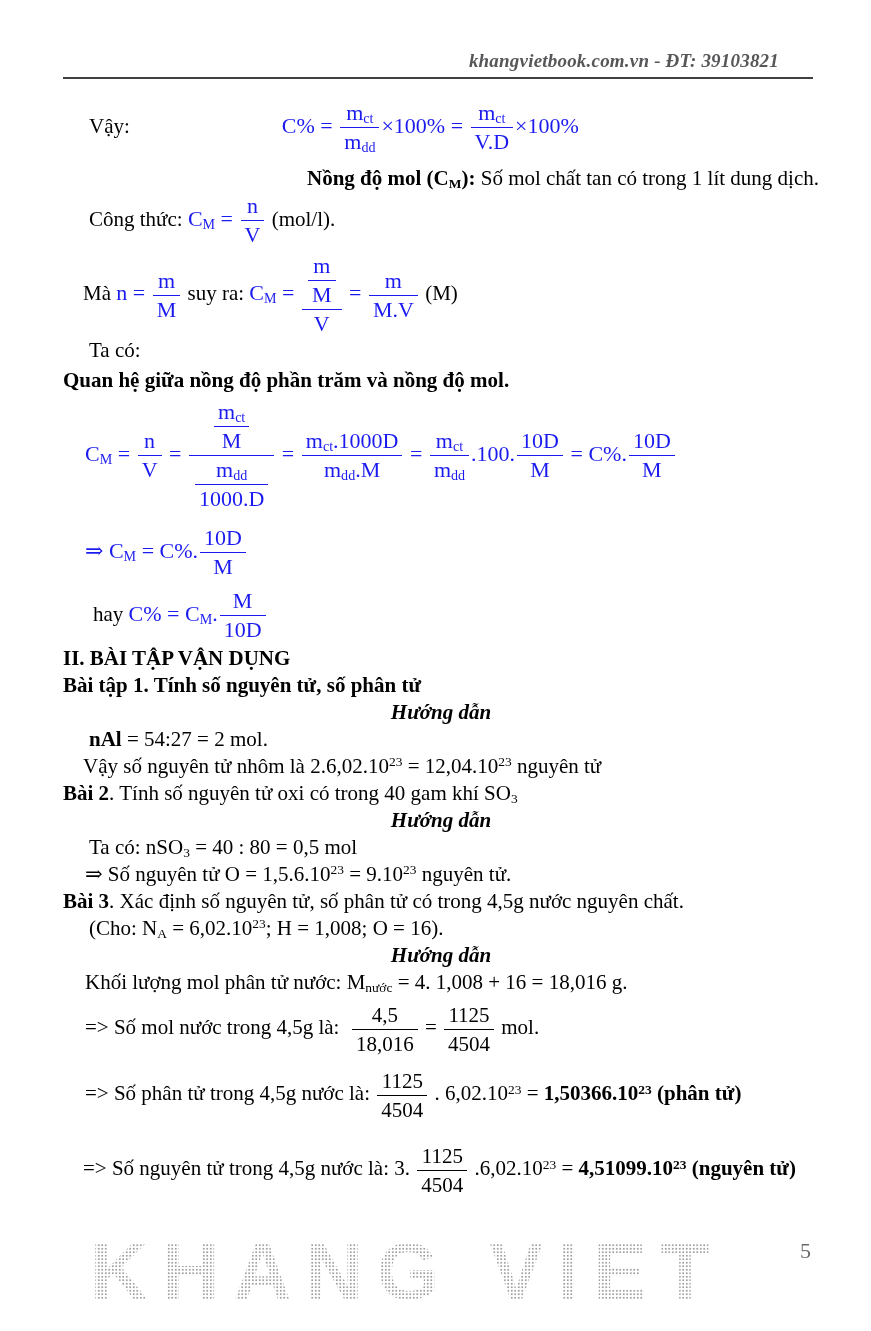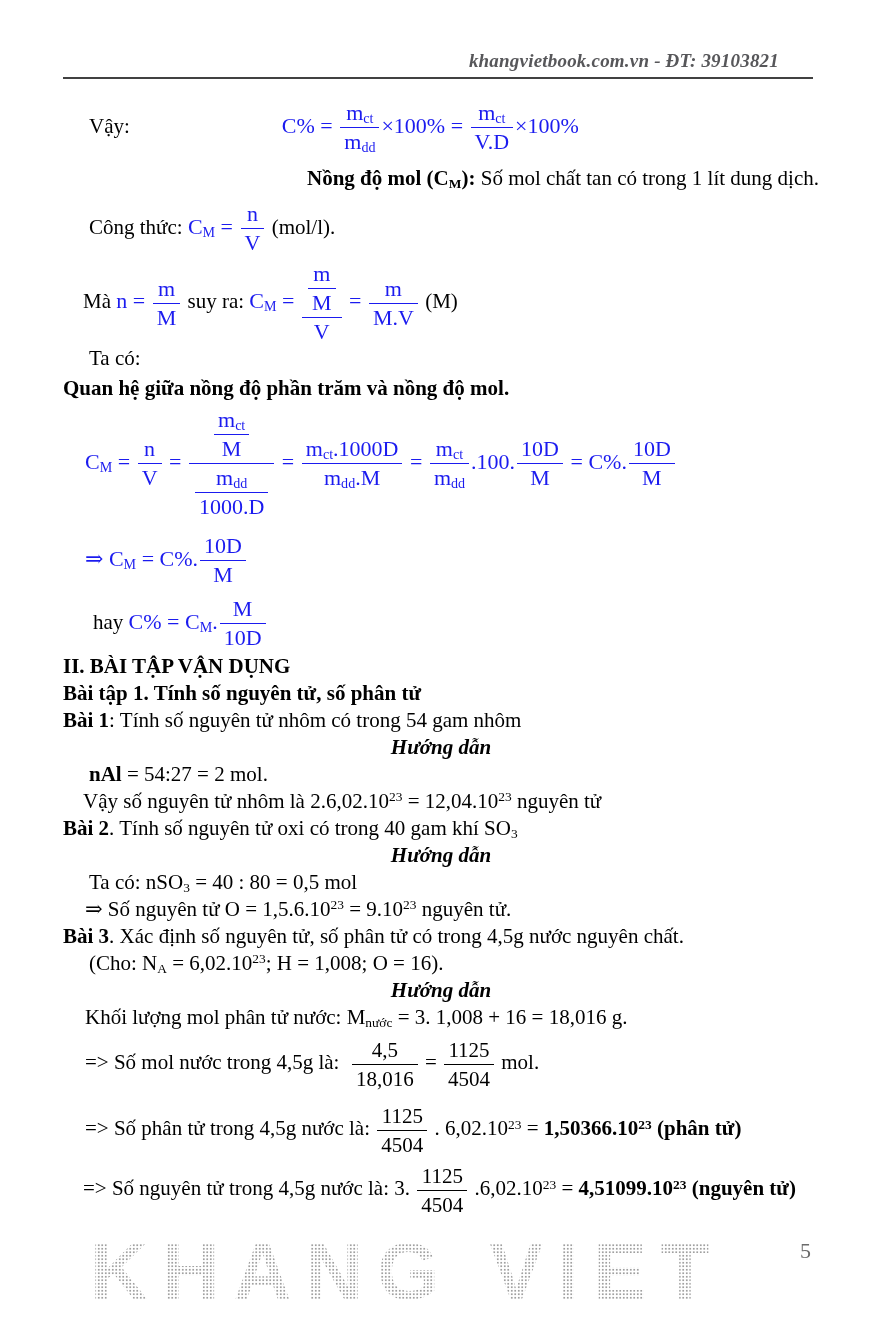--- a/index.html
+++ b/index.html
@@ -22,30 +22,30 @@
   .math{font-size:22px;}
   .gap152{margin-left:152px;}
   .frac{display:inline-block;vertical-align:middle;text-align:center;margin:0 2px;line-height:26px;}
   .frac .num{display:block;padding:0 4px 1px;border-bottom:1.5px solid currentColor;}
   .frac .den{display:block;padding:1px 4px 0;}
   sub{font-size:64%;vertical-align:baseline;position:relative;bottom:-0.22em;line-height:0;}
   sup{font-size:64%;vertical-align:baseline;position:relative;top:-0.5em;line-height:0;}
   
   .l-vay{margin-top:21px;}
   .l-nongdo{margin-top:10px;text-align:right;}
-  .l-congthuc{margin-top:9px;}
+  .l-congthuc{margin-top:1px;}
   .l-ma{margin-top:5px;}
   .l-quanhe{margin-top:3px;}
   .l-big{margin-top:5px;}
   .l-arrow1{margin-top:13px;}
   .l-hay{margin-top:8px;}
   .l-sec2{margin-top:2px;}
   .l-somol{margin-top:6px;}
   .l-sophantu{margin-top:11px;}
-  .l-songuyentu{margin-top:5px;}
+  .l-songuyentu{margin-top:20px;}
   .watermark{
     position:absolute;left:90px;top:1226px;z-index:0;white-space:nowrap;
     font-family:"Liberation Sans","DejaVu Sans",sans-serif;font-weight:800;
     font-size:80px;letter-spacing:14px;color:#c8c8c8;
   }
   @supports ((-webkit-background-clip:text) or (background-clip:text)){
     .watermark{
       background-image:radial-gradient(circle,#a0a0a0 0.9px,rgba(255,255,255,0) 0.9px);
       background-size:3.5px 3.5px;
       -webkit-background-clip:text;background-clip:text;color:transparent;
@@ -91,33 +91,32 @@
     <span class="blue math"><span>⇒&nbsp;C</span><sub>M</sub><span>&nbsp;=&nbsp;C%.</span><span class="frac"><span class="num"><span>10D</span></span><span class="den"><span>M</span></span></span></span>
   </div>
 
   <div class="line ind30 l-hay">
     <span>hay&nbsp;</span><span class="blue math"><span>C%&nbsp;=&nbsp;C</span><sub>M</sub><span>.</span><span class="frac"><span class="num"><span>M</span></span><span class="den"><span>10D</span></span></span></span>
   </div>
 
   <div class="line bold l-sec2">II. BÀI TẬP VẬN DỤNG</div>
   <div class="line bold">Bài tập 1. Tính số nguyên tử, số phân tử</div>
 
-  <div class="line"><span class="b">Bài 1</span><span>: Tính số nguyên tử nhôm có trong 54 gam nhôm</span></div>
   <div class="line hd">Hướng dẫn</div>
   <div class="line ind"><span class="b">nAl</span><span> = 54:27 = 2 mol.</span></div>
   <div class="line ind20"><span>Vậy số nguyên tử nhôm là 2.6,02.10</span><sup>23</sup><span> = 12,04.10</span><sup>23</sup><span> nguyên tử</span></div>
 
   <div class="line"><span class="b">Bài 2</span><span>. Tính số nguyên tử oxi có trong 40 gam khí SO</span><sub>3</sub></div>
   <div class="line hd">Hướng dẫn</div>
   <div class="line ind"><span>Ta có: nSO</span><sub>3</sub><span> = 40 : 80 = 0,5 mol</span></div>
   <div class="line ind22"><span>⇒ Số nguyên tử O = 1,5.6.10</span><sup>23</sup><span> = 9.10</span><sup>23</sup><span> nguyên tử.</span></div>
 
   <div class="line"><span class="b">Bài 3</span><span>. Xác định số nguyên tử, số phân tử có trong 4,5g nước nguyên chất.</span></div>
   <div class="line ind"><span>(Cho: N</span><sub>A</sub><span> = 6,02.10</span><sup>23</sup><span>; H = 1,008; O = 16).</span></div>
   <div class="line hd">Hướng dẫn</div>
-  <div class="line ind22"><span>Khối lượng mol phân tử nước: M</span><sub>nước</sub><span> = 3. 1,008 + 16 = 18,016 g.</span></div>
+  <div class="line ind22"><span>Khối lượng mol phân tử nước: M</span><sub>nước</sub><span> = 4. 1,008 + 16 = 18,016 g.</span></div>
   <div class="line ind22 l-somol"><span>=&gt; Số mol nước trong 4,5g là:&nbsp;&nbsp;</span><span class="frac"><span class="num"><span>4,5</span></span><span class="den"><span>18,016</span></span></span><span>&nbsp;=&nbsp;</span><span class="frac"><span class="num"><span>1125</span></span><span class="den"><span>4504</span></span></span><span>&nbsp;mol.</span></div>
   <div class="line ind22 l-sophantu"><span>=&gt; Số phân tử trong 4,5g nước là:&nbsp;</span><span class="frac"><span class="num"><span>1125</span></span><span class="den"><span>4504</span></span></span><span>&nbsp;. 6,02.10</span><sup>23</sup><span> = </span><span class="b">1,50366.10</span><sup class="b">23</sup><span class="b">&nbsp;(phân tử)</span></div>
   <div class="line ind20 l-songuyentu"><span>=&gt; Số nguyên tử trong 4,5g nước là: 3.&nbsp;</span><span class="frac"><span class="num"><span>1125</span></span><span class="den"><span>4504</span></span></span><span>&nbsp;.6,02.10</span><sup>23</sup><span> = </span><span class="b">4,51099.10</span><sup class="b">23</sup><span class="b">&nbsp;(nguyên tử)</span></div>
 
 </div>
 
 <div class="page-number">5</div>
 
 </body></html>

